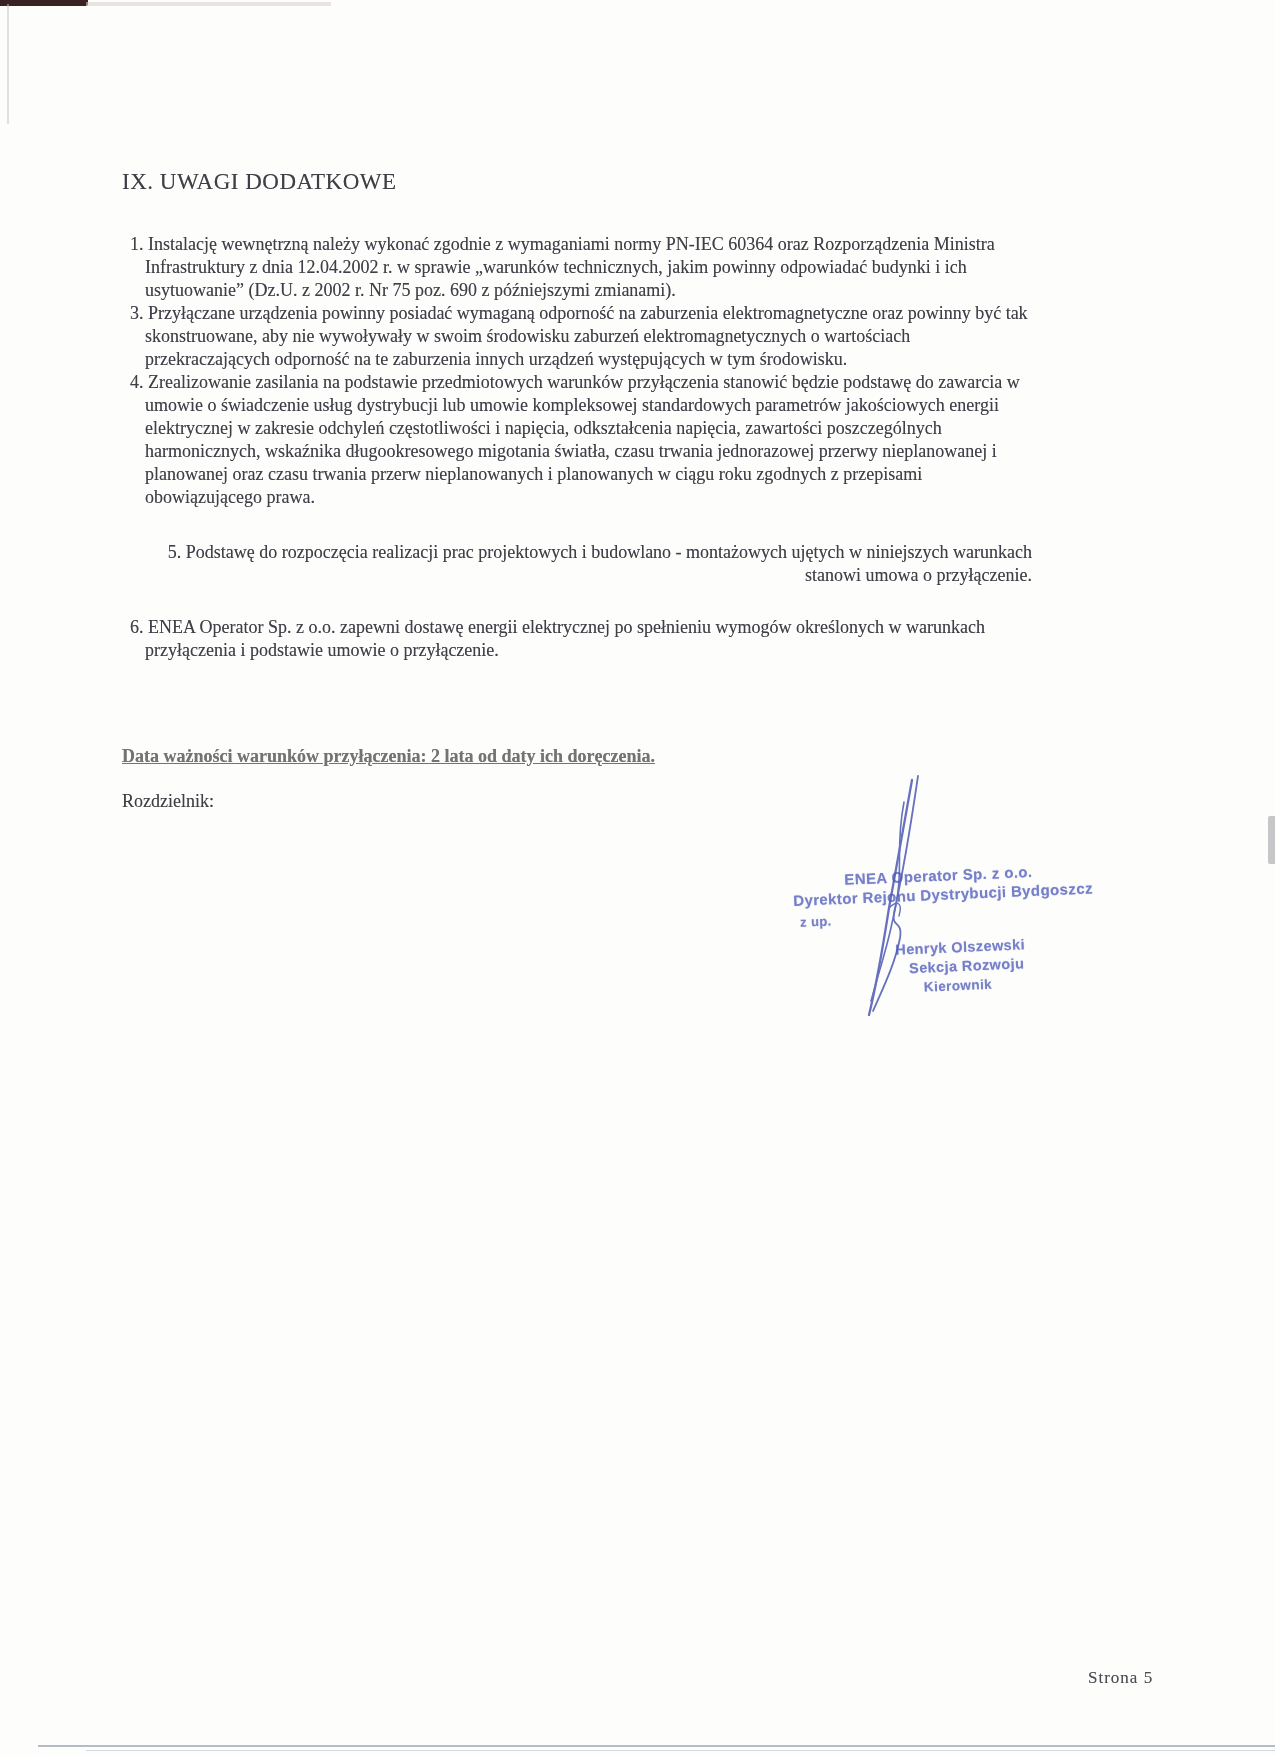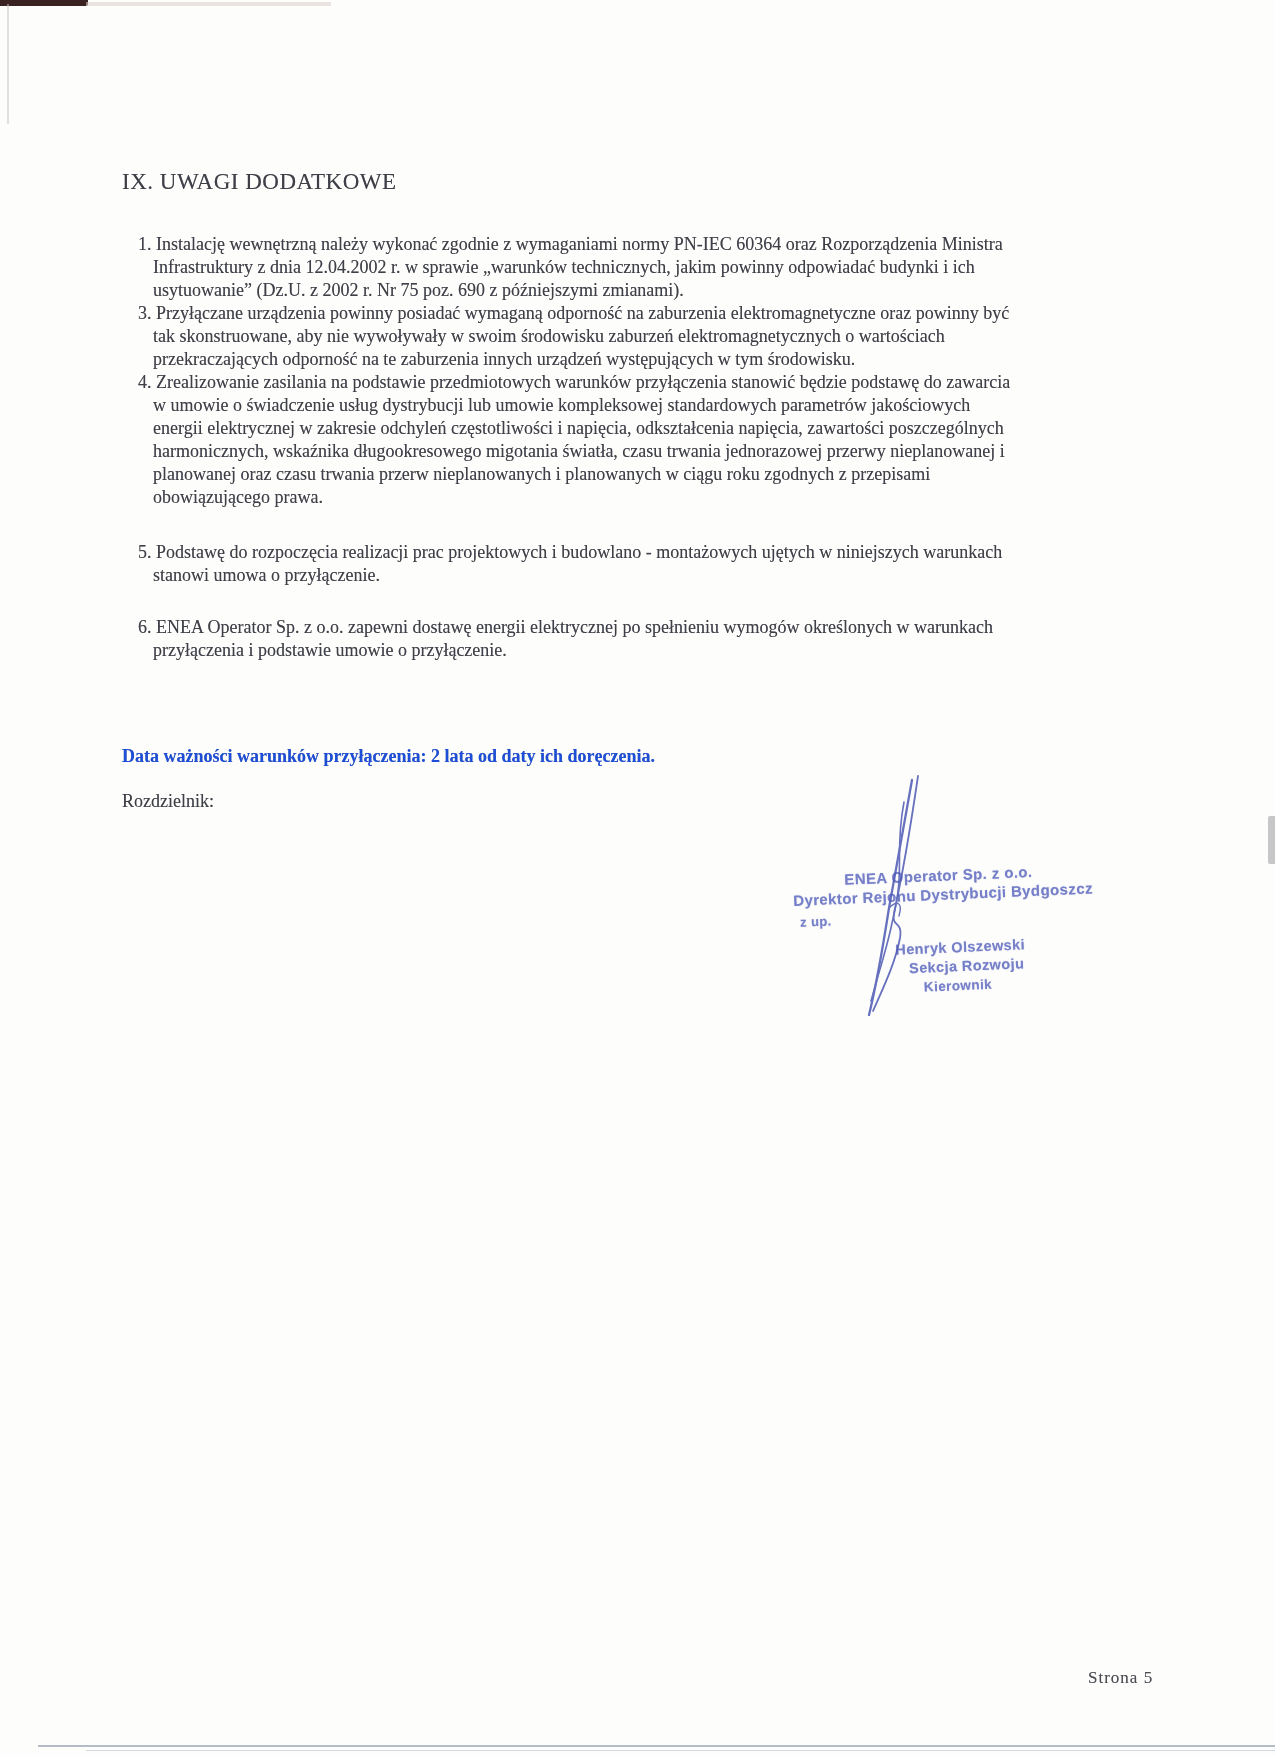--- a/index.html
+++ b/index.html
@@ -17,25 +17,25 @@
   .line-bottom-1{left:38px;top:1745px;width:1237px;height:2px;background:#a7b0bc;opacity:.85;}
   .line-bottom-2{left:86px;top:1750px;width:1189px;height:1px;background:#b9c1cb;opacity:.6;}
 
   
   .content{
     position:absolute;left:122px;top:170px;width:918px;
     color:#3e3f47;font-size:18px;line-height:23px;
     text-shadow:0 0 .6px rgba(62,63,71,.45);
   }
   .doc-title{font-size:23px;font-weight:normal;letter-spacing:.5px;margin:0 0 40px 0;}
-  ol.notes{list-style:none;margin:16px;padding:0;}
+  ol.notes{list-style:none;margin:8px;padding:0;}
   ol.notes li{padding-left:15px;text-indent:-15px;margin:0;}
-  ol.notes li.gap-5{margin-top:32px;}
+  ol.notes li.gap-5{margin-top:32px;text-align:right;}
   ol.notes li.gap-6{margin-top:29px;}
-  .validity{font-weight:bold;color:#1d4ed8;margin:83px 0 0 0;}
+  .validity{font-weight:bold;color:#737373;margin:83px 0 0 0;text-decoration:underline;}
   .rozdzielnik{margin:22px 0 0 0;}
   .footer-page{
     position:absolute;left:1088px;top:1668px;
     font-size:17px;color:#4c4d53;letter-spacing:1px;
     text-shadow:0 0 .6px rgba(76,77,83,.4);
   }
 
   
   .stamp{
     position:absolute;left:792px;top:872px;width:340px;

